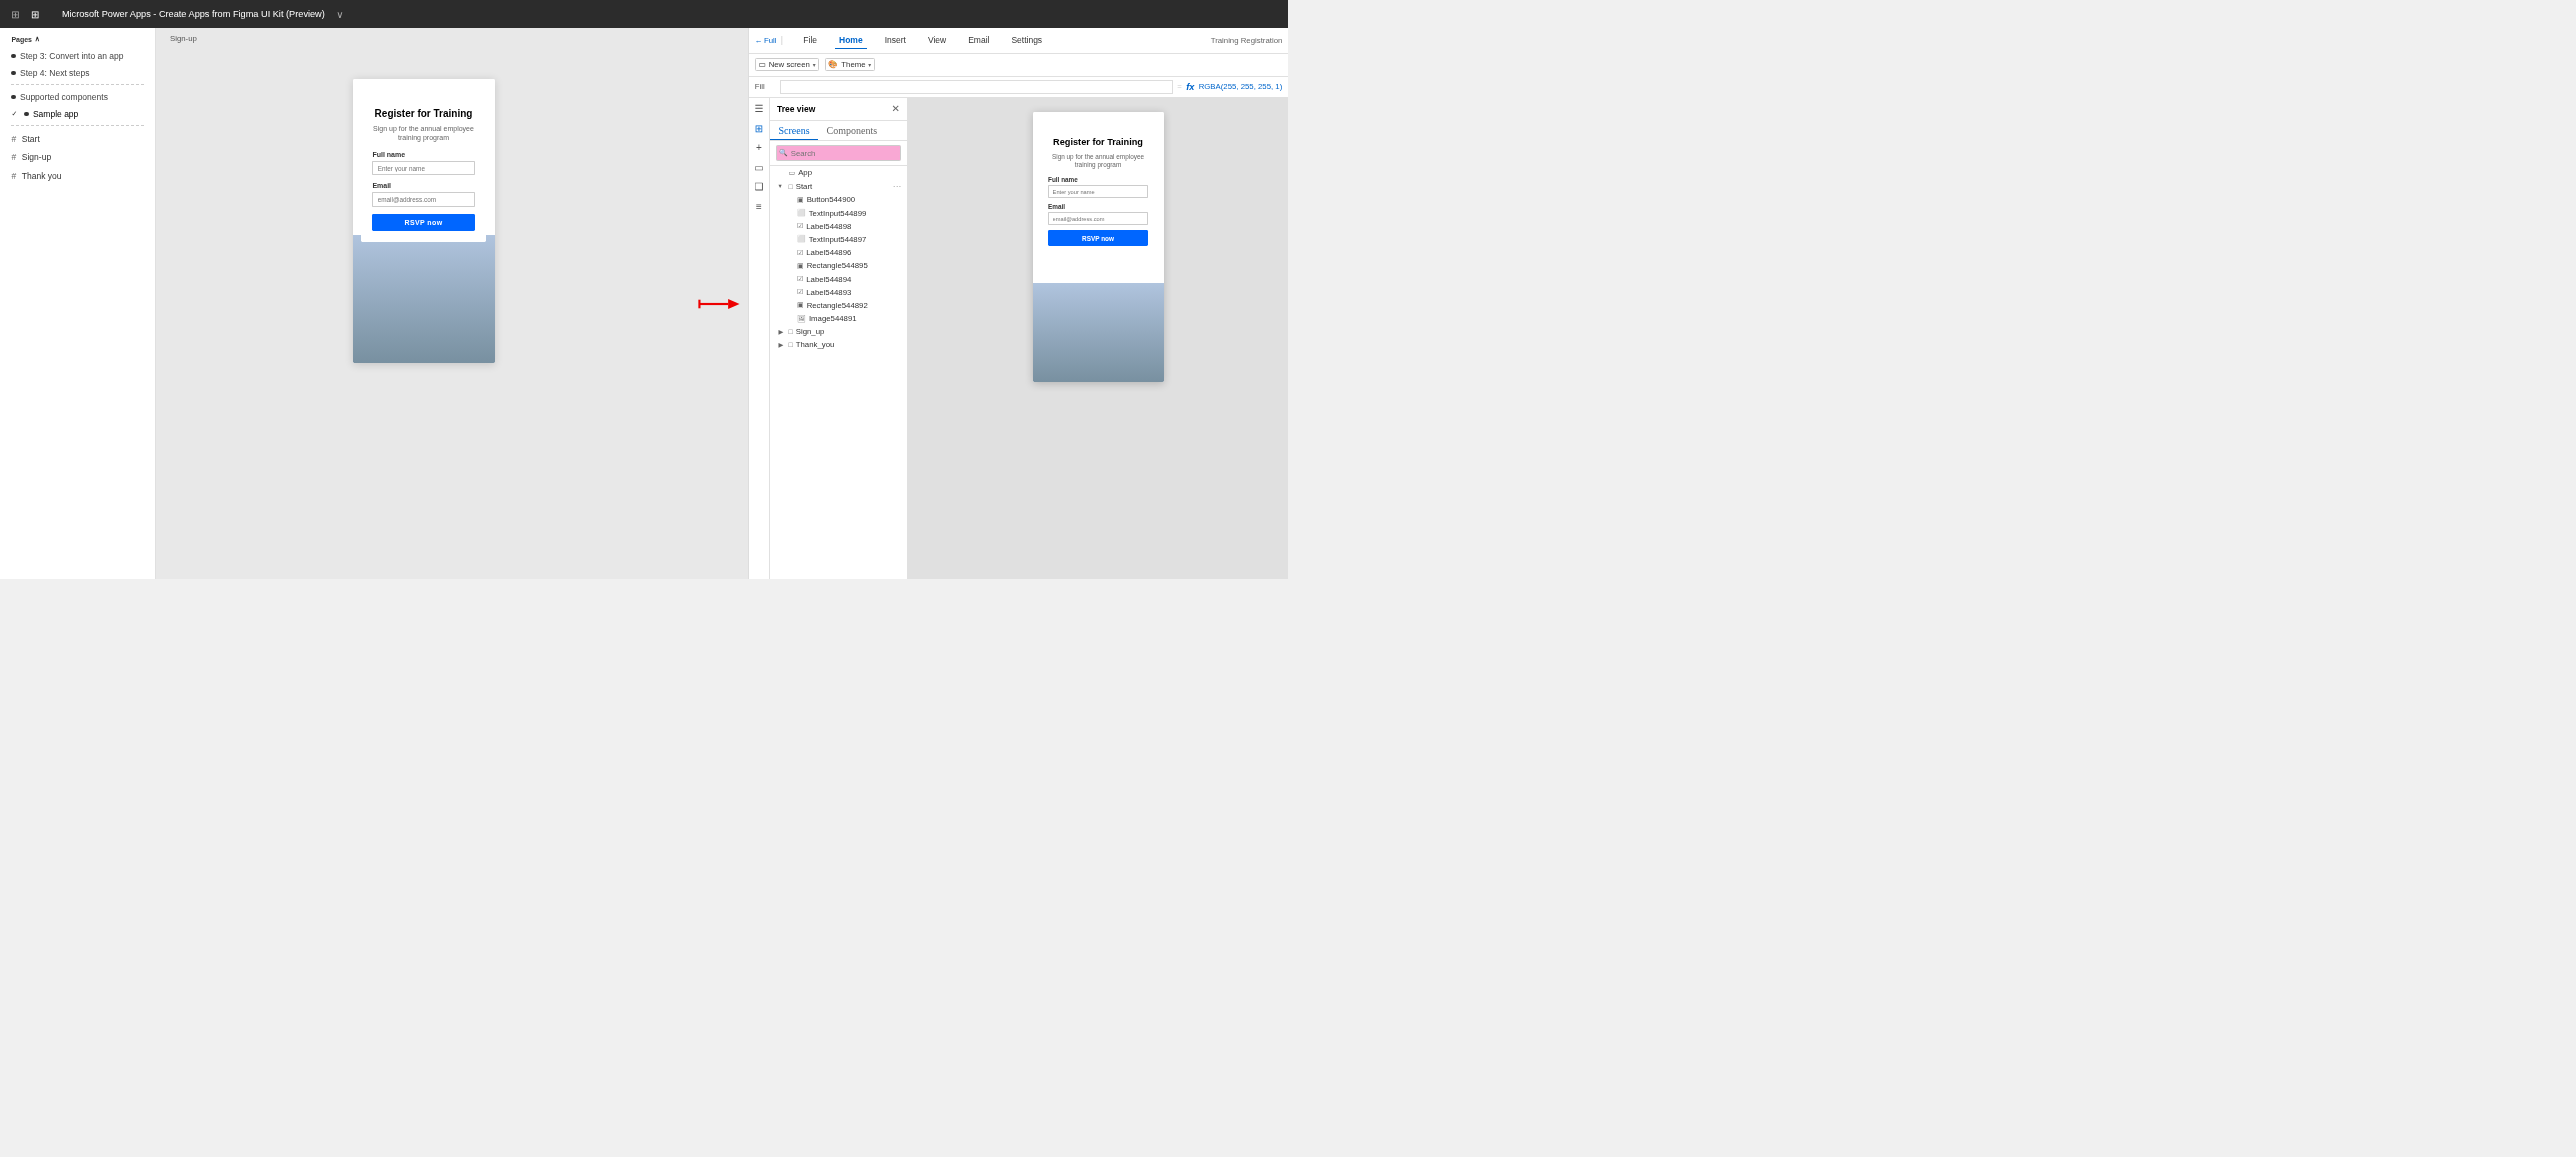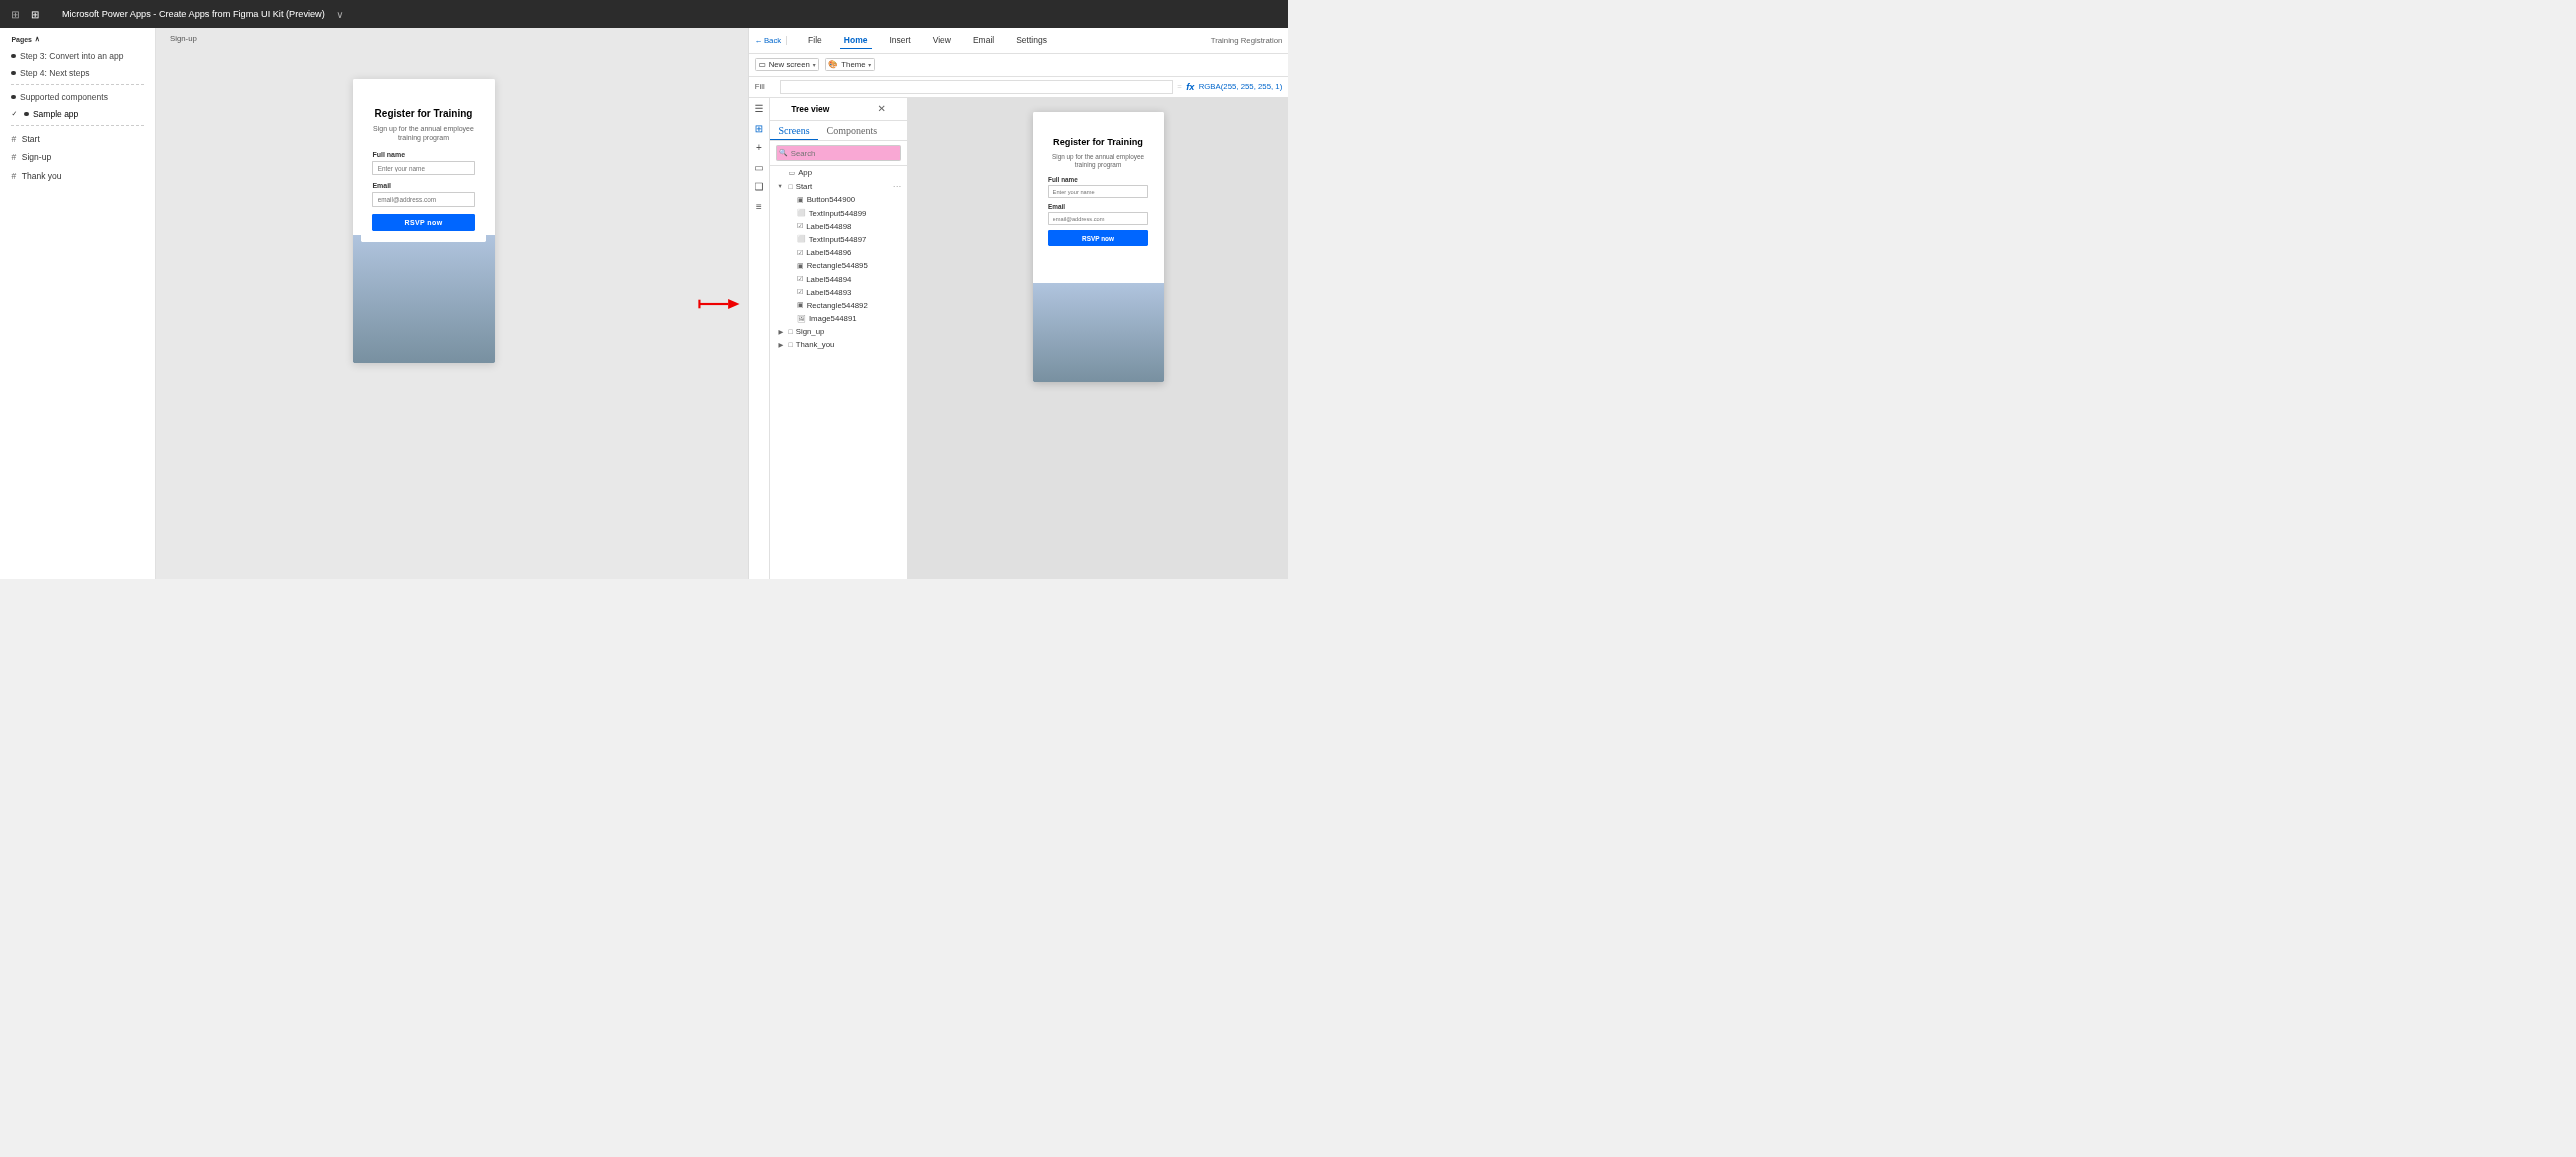--- a/index.html
+++ b/index.html
@@ -241,21 +241,21 @@
     .tree-panel {
       width: 138px;
       background: white;
       border-right: 0.7px solid #e0e0e0;
       display: flex;
       flex-direction: column;
     }
     .tree-header {
       display: flex;
       align-items: center;
-      justify-content: center;
+      justify-content: space-between;
       padding: 5.7px 7px;
       border-bottom: 0.7px solid #e0e0e0;
       gap: 48px;
     }
     .tree-title { font-weight: 600; font-size: 8.5px; }
     .tree-close { cursor: pointer; font-size: 10px; color: #666; }
     .tree-tabs { display: flex; gap: 0; border-bottom: 0.7px solid #e0e0e0; }
     .tree-tab { padding: 3.6px 8.5px; font-size: 10px; cursor: pointer; color: #666; border-bottom: 1.4px solid transparent; font-family: Liberation Serif, serif; }
     .tree-tab.active { color: #0066cc; border-bottom: 1.4px solid #0066cc; }
     .tree-search {
@@ -432,21 +432,21 @@
         <polygon points="42,8 58,15 42,22" fill="#e00"></polygon>
         <line x1="2" y1="9" x2="2" y2="21" stroke="#e00" stroke-width="3"></line>
       </svg>
     </div>
 
     <div class="right-panel">
 
       <div class="pa-nav">
         <span class="pa-nav-back">
           <span>←</span>
-          <span>Back</span>
+          <span>Full</span>
         </span>
         <span class="pa-nav-sep">|</span>
         <span class="pa-nav-item">File</span>
         <span class="pa-nav-item active">Home</span>
         <span class="pa-nav-item">Insert</span>
         <span class="pa-nav-item">View</span>
         <span class="pa-nav-item">Email</span>
         <span class="pa-nav-item">Settings</span>
         <span class="pa-nav-right">Training Registration</span>
       </div>

